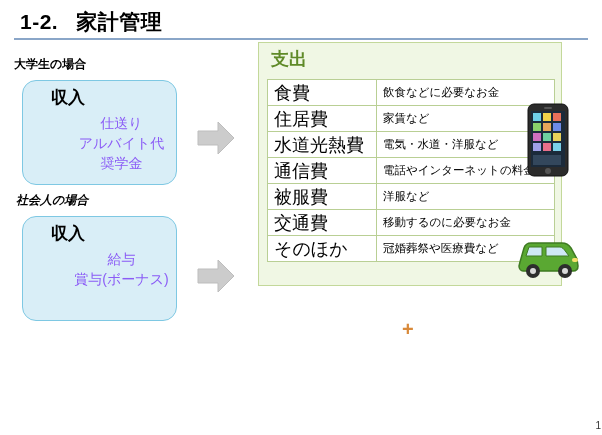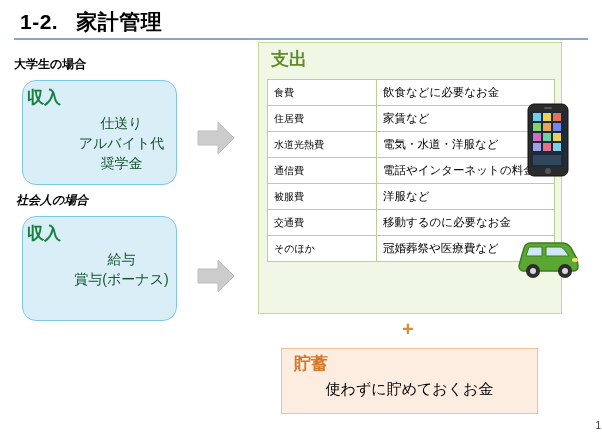--- a/index.html
+++ b/index.html
@@ -59,56 +59,56 @@
     position: absolute;
     background: #d9eef7;
     border: 1px solid #7ec8e3;
     border-radius: 14px;
     box-sizing: border-box;
   }
   #income-student { left: 22px; top: 80px; width: 155px; height: 105px; }
   #income-worker  { left: 22px; top: 216px; width: 155px; height: 105px; }
   .income-head {
     position: absolute;
-    left: 4px;
+    left: 28px;
     top: 5px;
     font-size: 17px;
     font-weight: bold;
-    color: #15803d;
+    color: #000000;
     font-family: Liberation Serif, serif;
   }
   .income-items {
     position: absolute;
     left: 0;
     right: 0;
     top: 32px;
     text-align: center;
     font-size: 14px;
     line-height: 20px;
-    color: #14532d;
+    color: #8b5cf6;
     margin-left: 44px;
   }
 
   
   .arrow {
     position: absolute;
     width: 40px;
     height: 40px;
     color: #c9c9c9;
   }
   #arrow-student { left: 196px; top: 118px; }
   #arrow-worker  { left: 196px; top: 256px; }
 
   
   #expense-panel {
     position: absolute;
     left: 258px;
     top: 42px;
     width: 304px;
-    height: 272px;
+    height: 244px;
     background: #f0f7e4;
     border: 1px solid #c3d89a;
     box-sizing: border-box;
   }
   .expense-head {
     position: absolute;
     left: 12px;
     top: 4px;
     font-size: 18px;
     font-weight: bold;
@@ -128,21 +128,21 @@
     height: 25px;
     padding: 0 6px;
     font-size: 12px;
     vertical-align: middle;
     background: #ffffff;
     overflow: hidden;
     white-space: nowrap;
   }
   .expense-table td.cat {
     width: 96px;
-    font-size: 10px;
+    font-size: 18px;
   }
   .expense-table td.desc {
     font-size: 11.5px;
     margin-left: 20px;
   }
 
   
   #plus-sign {
     position: absolute;
     left: 402px;
@@ -268,24 +268,20 @@
         <tr>
           <td class="cat">そのほか</td>
           <td class="desc">冠婚葬祭や医療費など</td>
         </tr>
       </tbody>
     </table>
   </div>
 
   <div id="plus-sign">+</div>
 
-  <div id="savings-box">
-    <div class="savings-head">貯蓄</div>
-    <div class="savings-text">使わずに貯めておくお金</div>
-  </div>
 
   <svg id="phone-illus" viewBox="0 0 42 74">
     <rect x="1" y="1" width="40" height="72" rx="6" ry="6" fill="#2b2b2b" stroke="#111" stroke-width="1"></rect>
     <rect x="4" y="8" width="34" height="56" fill="#1b2a3a"></rect>
     <rect x="6" y="10" width="8" height="8" fill="#6fd0e8"></rect>
     <rect x="16" y="10" width="8" height="8" fill="#f0d24a"></rect>
     <rect x="26" y="10" width="8" height="8" fill="#e8705a"></rect>
     <rect x="6" y="20" width="8" height="8" fill="#8ad06a"></rect>
     <rect x="16" y="20" width="8" height="8" fill="#e8a65a"></rect>
     <rect x="26" y="20" width="8" height="8" fill="#6f8ae8"></rect>

